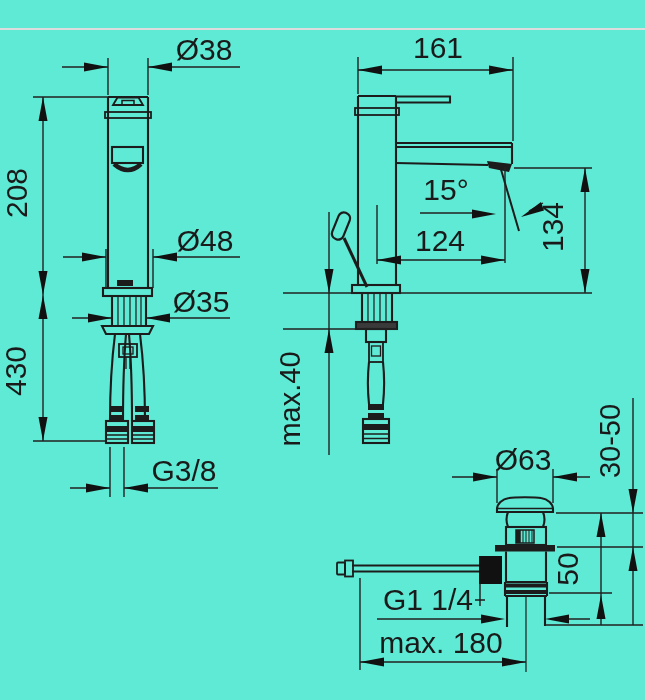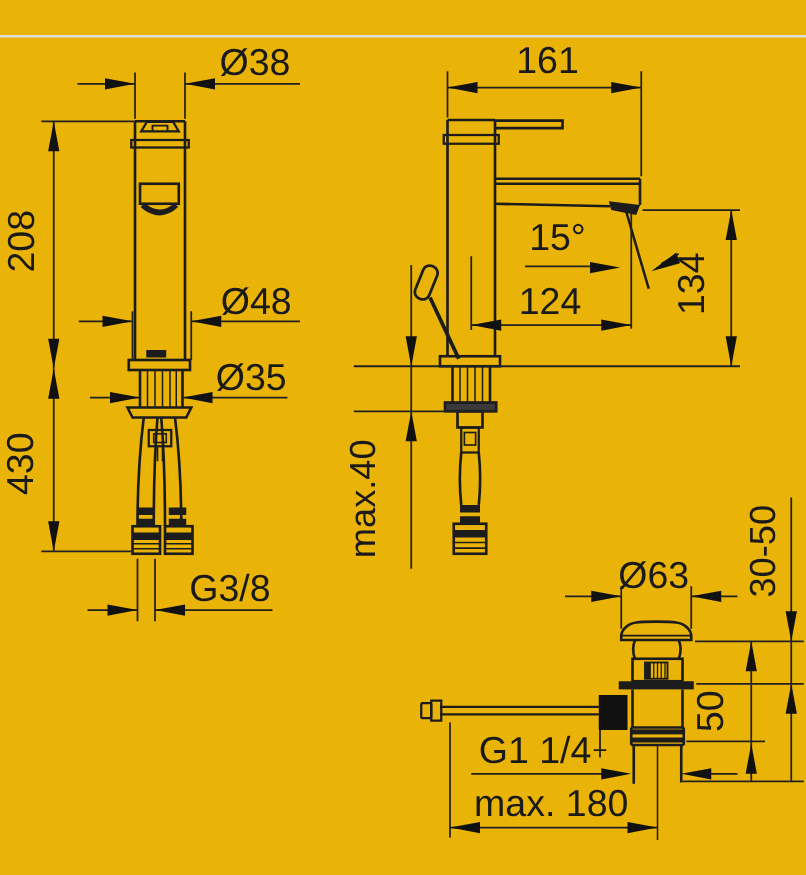--- a/index.html
+++ b/index.html
@@ -1,16 +1,16 @@
 <!DOCTYPE html>
 <html><head>
 <meta charset="utf-8">
 <style>
   html,body{margin:0;padding:0;background:#fff;}
-  .stage{position:relative;width:645px;height:700px;background:#eab308;overflow:hidden;
+  .stage{position:relative;width:645px;height:700px;background:#5eead4;overflow:hidden;
          font-family:"Liberation Sans", sans-serif;}
   svg text{font-family:"Liberation Sans", sans-serif;fill:#1a1a1a;}
   .dimtxt{font-size:30px;}
   .dimtxt-sm{font-size:29px;}
 </style>
 </head>
 <body>
 
 <div class="stage">
 <svg width="645" height="700" viewBox="0 0 645 700">

